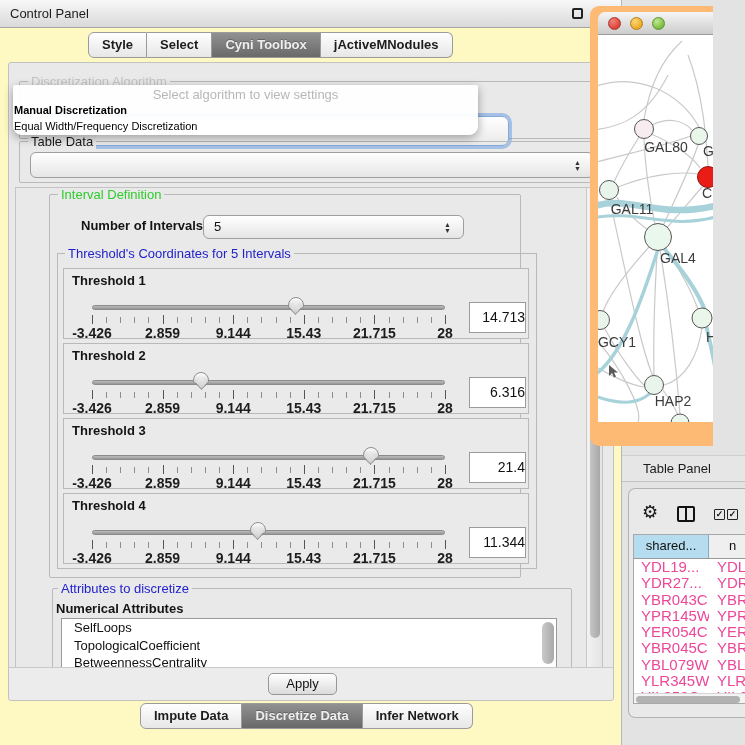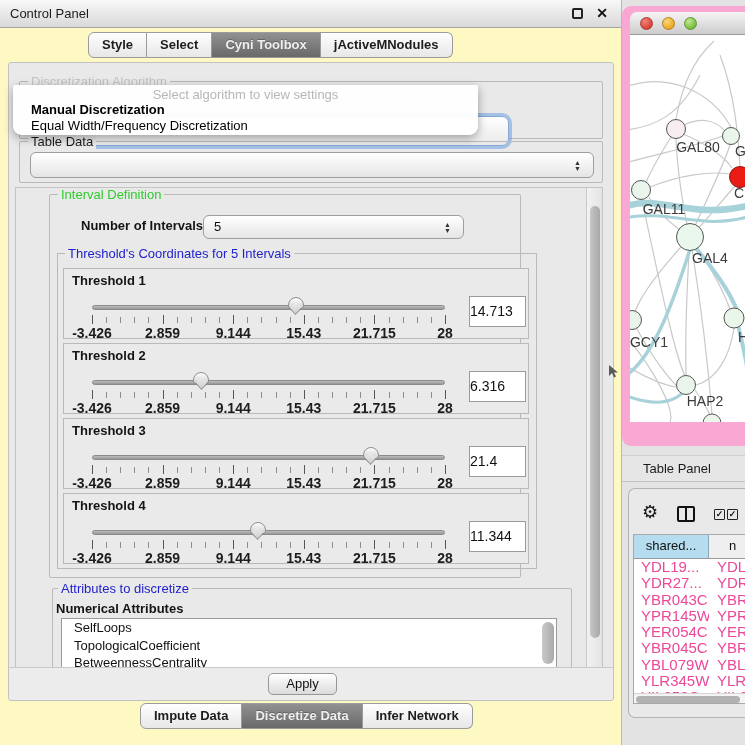--- a/index.html
+++ b/index.html
@@ -26,21 +26,21 @@
 
 .group{position:absolute;border:1px solid #b9b9b9;border-radius:2px}
 .group>.gtitle{position:absolute;top:-8px;left:8px;background:#e9e9e9;padding:0 3px;font-size:13px;line-height:15px;white-space:nowrap}
 
 .alg-group{left:10px;top:18px;width:584px;height:58px}
 .alg-group>.gtitle{color:#c3c3c3}
 .alg-combo{position:absolute;left:18px;top:34px;width:471px;height:30px;background:linear-gradient(#fff,#e9e9e9);border:1px solid #84a9d8;border-radius:7px;box-shadow:0 0 0 3px rgba(108,158,224,.55)}
 
 .popup{position:absolute;left:4px;top:22px;width:465px;height:50px;background:rgba(255,255,255,.95);border-radius:2px 2px 9px 9px;box-shadow:0 3px 10px rgba(0,0,0,.35);padding-top:2px;z-index:5}
 .popup-hint{height:15px;text-align:center;font-size:13px;color:#b7b7b7;line-height:15px}
-.popup-item{height:16px;line-height:16px;font-size:13px;color:#000;padding-left:18px;white-space:nowrap}
+.popup-item{height:16px;line-height:16px;font-size:11px;color:#000;padding-left:1px;white-space:nowrap}
 .popup-item.sel{font-weight:700}
 
 .td-group{left:10px;top:78px;width:584px;height:42px}
 .td-group>.gtitle{color:#1b1b1b}
 .combo{background:linear-gradient(#ffffff,#e5e5e5);border:1px solid #9e9e9e;border-radius:6px;font-size:13px;color:#111}
 .td-combo{position:absolute;left:10px;top:10px;width:564px;height:26px;line-height:24px;padding-left:12px}
 .stepper{position:absolute;right:12px;top:50%;transform:translateY(-50%);display:flex;flex-direction:column;align-items:center;font-size:7px;line-height:5.5px;color:#333}
 
 .scroll-area{position:absolute;left:6px;top:124px;width:588px;height:481px;border:1px solid #c4c4c4;background:#e9e9e9;overflow:hidden}
 
@@ -54,39 +54,39 @@
 
 .thr-box{position:absolute;left:5px;width:466px;height:71px;border:1px solid #b9b9b9;background:#eaeaea}
 .thr-label{position:absolute;left:8px;top:4px;font-size:13px;font-weight:700;color:#141414}
 .slider-row{position:absolute;left:0;top:24px;right:0;height:46px}
 .track{position:absolute;left:28px;top:12px;width:353px;height:5px;border-radius:3px;background:linear-gradient(#bdbdbd,#969696);border:1px solid #8b8b8b}
 .thumb{position:absolute;top:4px;width:16px;height:12px;background:linear-gradient(#fdfdfd,#d2d2d2);border:1px solid #8f8f8f;border-radius:8px 8px 3px 3px}
 .thumb::after{content:"";position:absolute;left:2.5px;bottom:-4.5px;width:8px;height:8px;background:linear-gradient(135deg,#ededed,#cfcfcf);border:1px solid #8f8f8f;border-top:none;border-left:none;transform:rotate(45deg)}
 .ticks{position:absolute;left:28px;top:24px;width:354px;height:6px;background-image:repeating-linear-gradient(90deg,#8d8d8d 0 1px,transparent 1px 14.12px)}
 .ticks-major{position:absolute;left:28px;top:22px;width:354px;height:9px;background-image:repeating-linear-gradient(90deg,#555 0 1px,transparent 1px 70.6px)}
 .scale-label{position:absolute;top:32px;transform:translateX(-50%);font-size:14px;font-weight:700;color:#1c1c1c;white-space:nowrap}
-.value-box{position:absolute;right:2px;top:27px;width:57px;height:31px;background:#fff;border:1px solid #9b9b9b;font-size:14px;color:#111;text-align:left;line-height:29px}
+.value-box{position:absolute;right:2px;top:33px;width:57px;height:31px;background:#fff;border:1px solid #9b9b9b;font-size:14px;color:#111;text-align:right;line-height:29px}
 
 .attr-group{left:36px;top:400px;width:520px;height:95px}
 .attr-group>.gtitle{color:#2222cc;left:5px}
 .attr-label{position:absolute;left:3px;top:12px;font-size:13px;font-weight:700;color:#141414}
 .attr-list{position:absolute;left:8px;top:29px;width:496px;height:62px;background:#fff;border:1px solid #9a9a9a;overflow:hidden}
 .attr-item{font-size:13px;line-height:17.5px;padding-left:12px;color:#111;white-space:nowrap}
 .attr-sb{position:absolute;right:2px;top:3px;width:12px;height:42px;background:linear-gradient(90deg,#c9c9c9,#a9a9a9);border-radius:6px}
 
 .v-scrollbar{position:absolute;right:0;top:0;width:16px;height:479px;background:linear-gradient(90deg,#f2f2f2,#e4e4e4);border-left:1px solid #c9c9c9}
 .v-thumb{position:absolute;left:2.5px;top:18px;width:10px;height:432px;border-radius:6px;background:linear-gradient(90deg,#c6c6c6,#a8a8a8)}
 
 .bottom-strip{position:absolute;left:0;bottom:0;width:604px;height:33px;background:#ececec;border-top:1px solid #c9c9c9;border-radius:0 0 3px 3px}
 .apply-btn{position:absolute;left:259px;top:5px;width:69px;height:22px;background:linear-gradient(#ffffff,#dbdbdb);border:1px solid #979797;border-radius:5px;font-size:13px;text-align:center;line-height:20px;color:#111}
 
 .cursor{position:absolute;left:609px;top:364px;z-index:9}
 
 
-.net-window{position:absolute;left:622px;top:6px;width:123px;height:440px;background:#f9a8d4;border-radius:9px 0 0 9px}
+.net-window{position:absolute;left:590px;top:6px;width:123px;height:440px;background:#fdba74;border-radius:9px 0 0 9px}
 .net-titlebar{position:absolute;left:8px;top:6px;width:115px;height:23px;background:linear-gradient(#f5f5f5,#cccccc);border-bottom:1px solid #9a9a9a;border-radius:7px 0 0 0;display:flex;align-items:center;gap:9px;padding-left:10px}
 .light{width:13px;height:13px;border-radius:50%}
 .light.red{background:radial-gradient(circle at 35% 30%,#f0847c,#dd4137 70%);border:1px solid #a93a30}
 .light.yellow{background:radial-gradient(circle at 35% 30%,#f8d87a,#eda922 70%);border:1px solid #b27f1e}
 .light.green{background:radial-gradient(circle at 35% 30%,#c2e894,#78bd3e 70%);border:1px solid #5f9330}
 .net-canvas{position:absolute;left:8px;top:29px;width:115px;height:387px;background:#fff;overflow:hidden}
 .net-canvas svg text{font-family:"Liberation Sans",sans-serif;font-size:14px;fill:#3c3c3c}
 
 .tp-header{position:absolute;left:622px;top:455px;width:123px;height:27px;background:#e6e6e6;border-top:1px solid #cfcfcf;border-bottom:1px solid #c2c2c2;font-size:13px;color:#1c1c1c;line-height:25px;padding-left:21px}
 .tp-container{position:absolute;left:628px;top:488px;width:117px;height:230px;background:#e9e9e9;border:1px solid #b3b3b3;border-right:none;border-radius:7px 0 0 7px}

